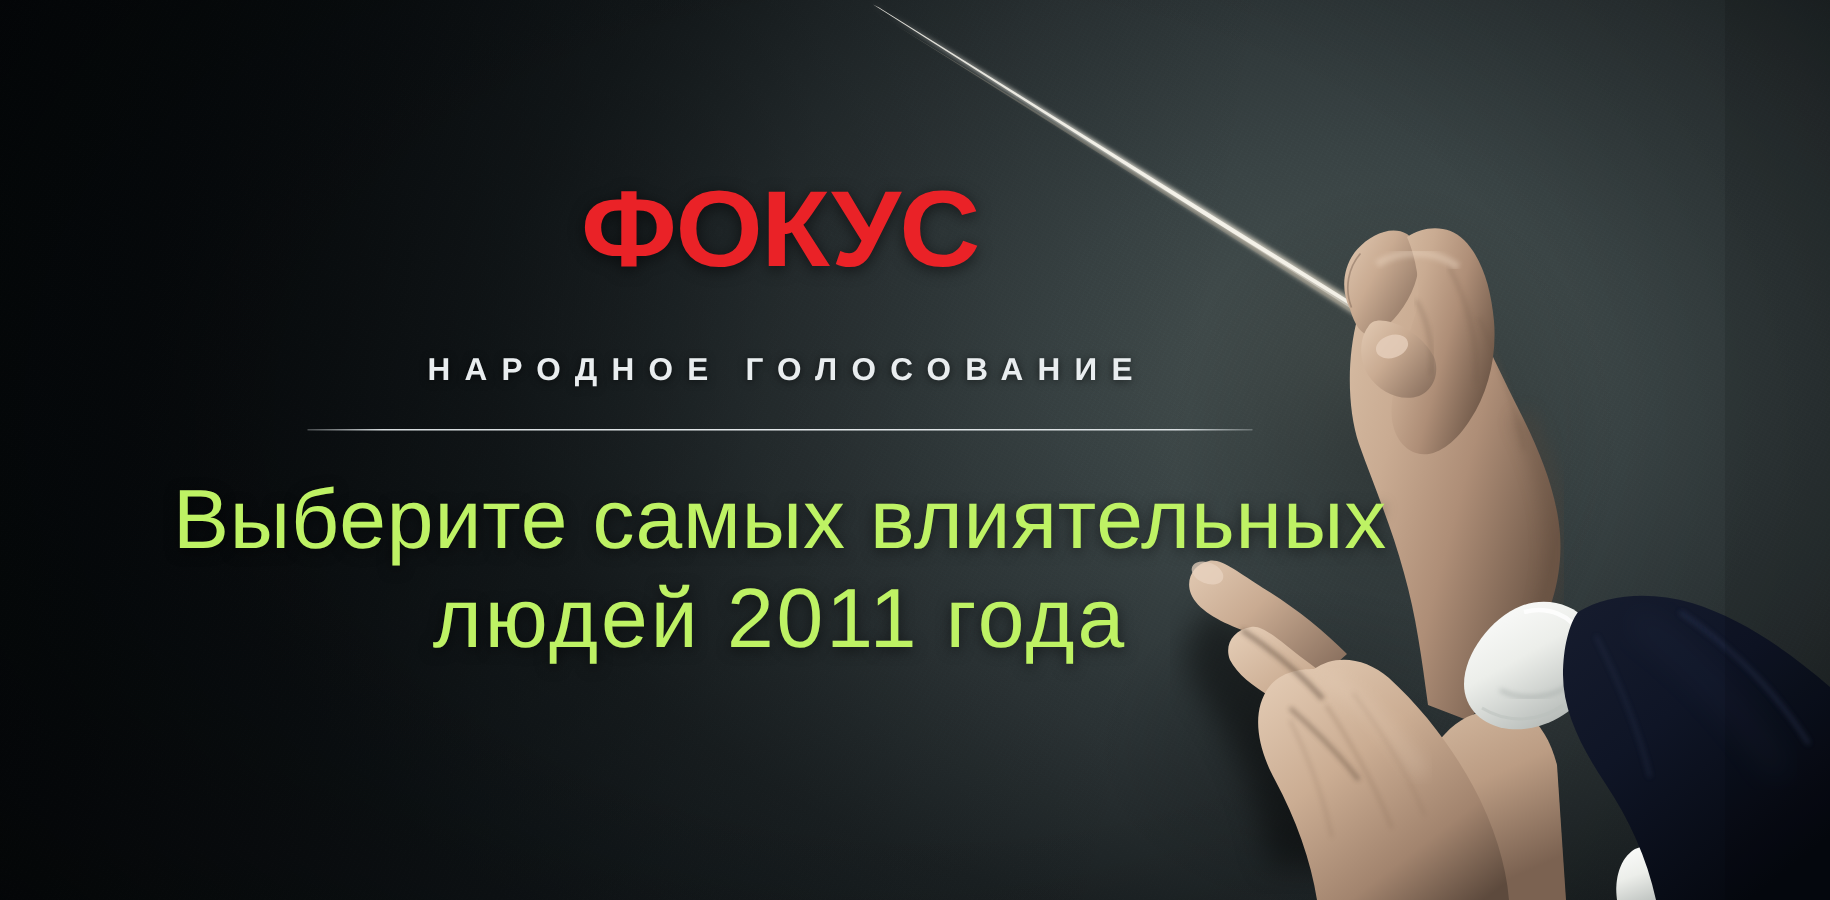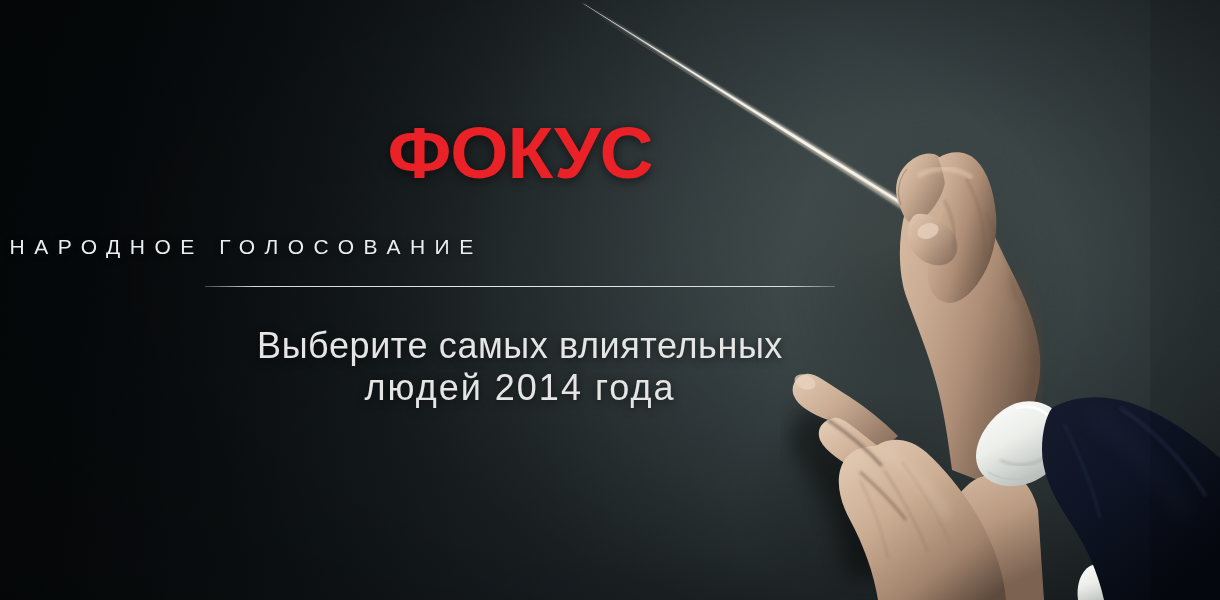--- a/index.html
+++ b/index.html
@@ -72,51 +72,51 @@
     letter-spacing:-1px;
     color:#ea2227;
     transform:scaleX(1.04);
     text-shadow:0 2px 10px rgba(0,0,0,.55);
   }
 
   .eyebrow{
     position:absolute;
     left:0; top:222px;
     width:1040px;
-    text-align:left;
+    text-align:center;
     font-size:21px;
-    font-weight:400;
+    font-weight:700;
     letter-spacing:9.5px;
     color:#e9edef;
     text-indent:9.5px;
     text-shadow:0 1px 6px rgba(0,0,0,.6);
   }
 
   .rule{
     position:absolute;
     left:205px; top:273px;
     width:630px; height:1px;
     background:linear-gradient(90deg,
       rgba(226,232,234,.28) 0%,
       rgba(230,236,238,.92) 8%,
       rgba(233,238,240,.97) 50%,
       rgba(230,236,238,.92) 92%,
       rgba(226,232,234,.28) 100%);
   }
 
   .headline{
     position:absolute;
-    left:0; top:312px;
+    left:0; top:300px;
     width:1040px;
     text-align:center;
-    font-size:36px;
+    font-size:56px;
     font-weight:300;
     line-height:1.17;
     letter-spacing:.6px;
-    color:#e5e5e5;
+    color:#bef264;
     text-shadow:0 2px 9px rgba(0,0,0,.55);
   }
   .headline .ln{ display:block; }
   .headline .ln2{ letter-spacing:2px; }
 </style>
 </head>
 <body>
 
 <div class="banner">
 
@@ -325,17 +325,17 @@
   <div class="content">
 
     <div class="logo">ФОКУС</div>
 
     <div class="eyebrow">НАРОДНОЕ ГОЛОСОВАНИЕ</div>
 
     <div class="rule"></div>
 
     <div class="headline">
       <span class="ln ln1">Выберите самых влиятельных</span>
-      <span class="ln ln2">людей 2014 года</span>
+      <span class="ln ln2">людей 2011 года</span>
     </div>
 
   </div>
 </div>
 
 </body></html>

